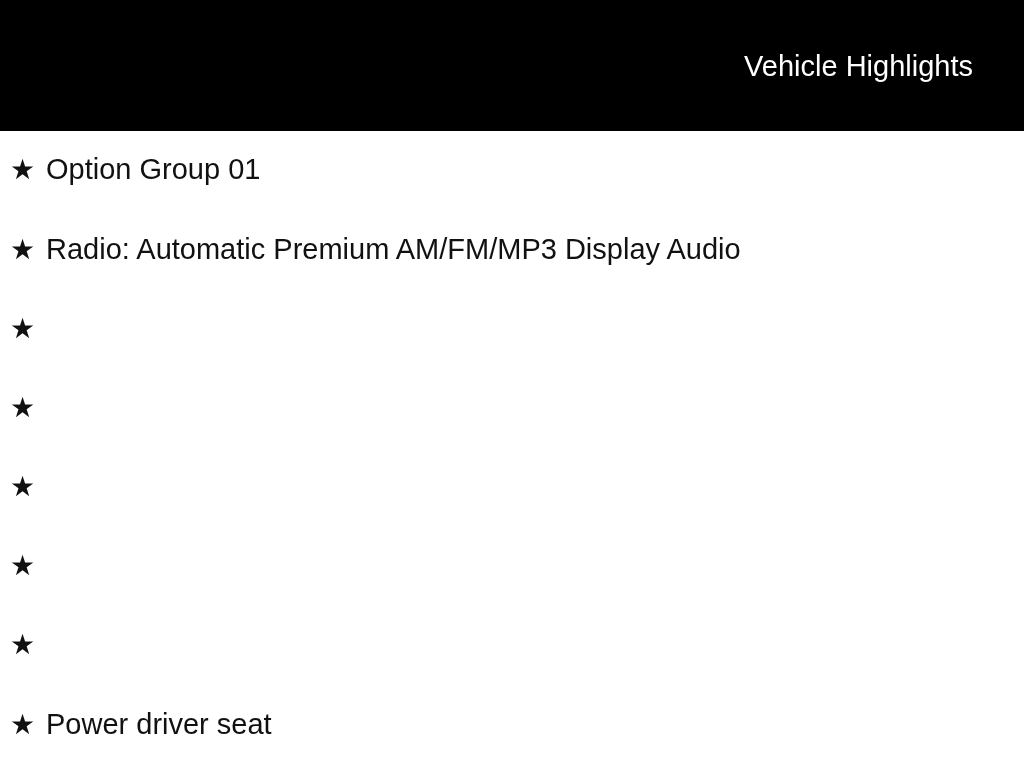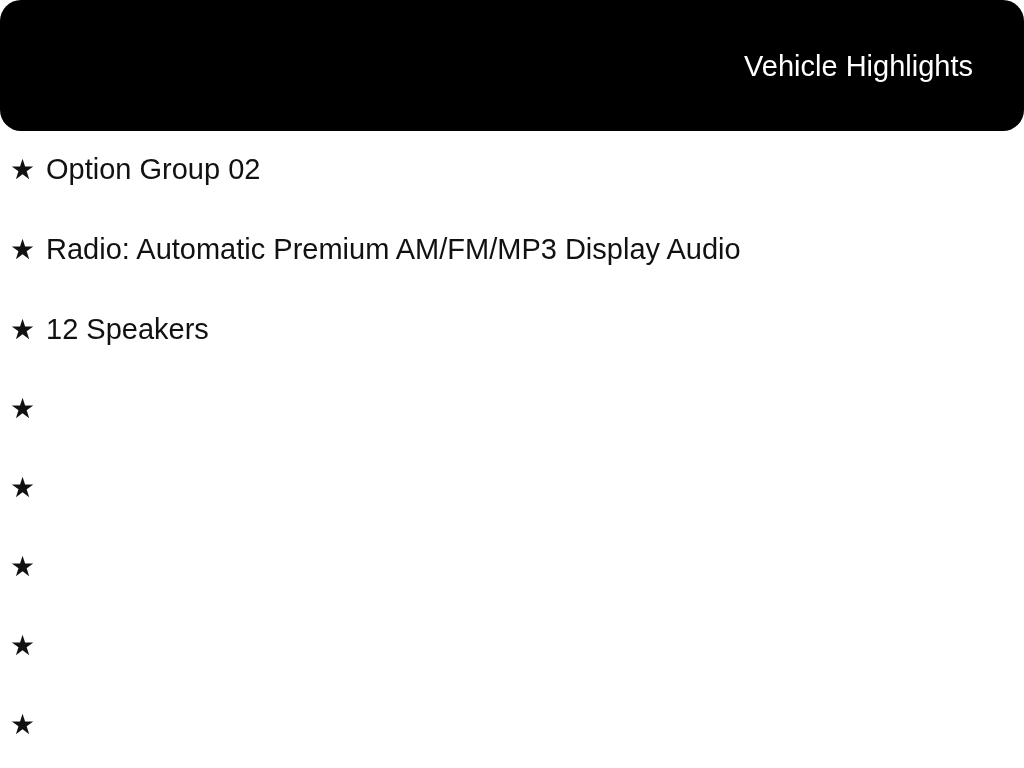--- a/index.html
+++ b/index.html
@@ -19,21 +19,20 @@
     font-family: "Liberation Sans", sans-serif;
   }
   .header {
     width: 1024px;
     height: 131px;
     background: var(--header-bg);
     display: flex;
     align-items: center;
     justify-content: flex-end;
     padding-right: 51px;
-    border-radius: 21px;
   }
   .header-title {
     color: var(--header-text);
     font-size: 29px;
     line-height: 34px;
     white-space: nowrap;
   }
   .highlights {
     list-style: none;
     margin: 0;
@@ -60,38 +59,38 @@
 </head>
 <body>
 
 <div class="header">
   <span class="header-title">Vehicle Highlights</span>
 </div>
 
 <ul class="highlights">
   <li class="highlight-item">
     <span class="star">★</span>
-    <span>Option Group 02</span>
+    <span>Option Group 01</span>
   </li>
   <li class="highlight-item">
     <span class="star">★</span>
     <span>Radio: Automatic Premium AM/FM/MP3 Display Audio</span>
-  </li>
-  <li class="highlight-item">
-    <span class="star">★</span>
-    <span>12 Speakers</span>
   </li>
   <li class="highlight-item">
     <span class="star">★</span>
   </li>
   <li class="highlight-item">
     <span class="star">★</span>
   </li>
   <li class="highlight-item">
     <span class="star">★</span>
   </li>
   <li class="highlight-item">
     <span class="star">★</span>
   </li>
   <li class="highlight-item">
     <span class="star">★</span>
   </li>
+  <li class="highlight-item">
+    <span class="star">★</span>
+    <span>Power driver seat</span>
+  </li>
 </ul>
 
 </body></html>

